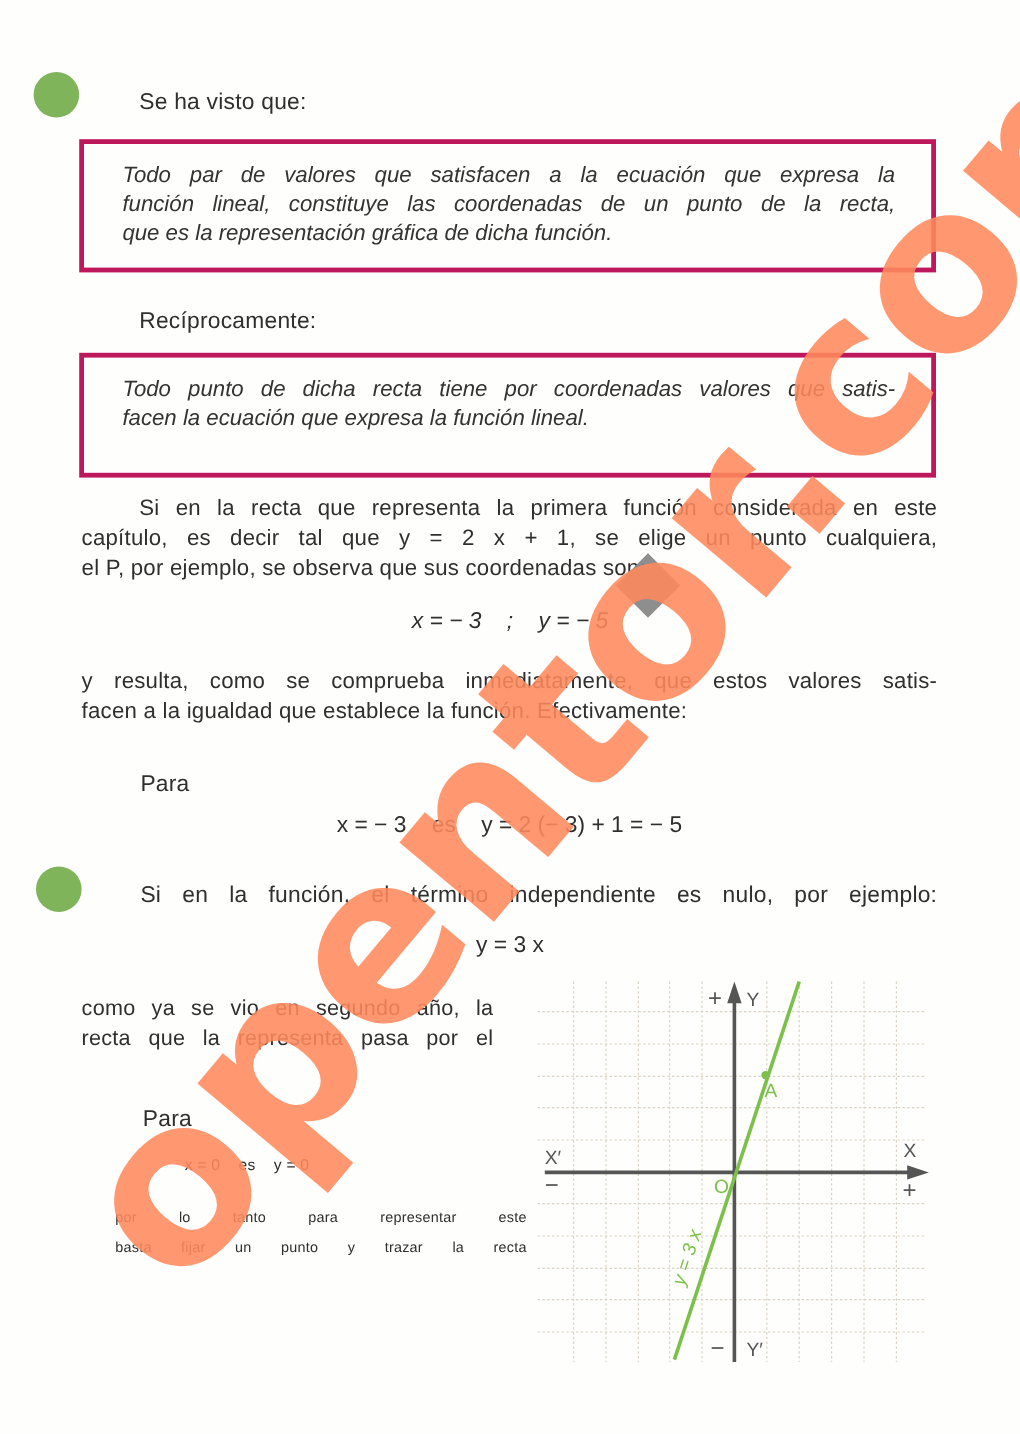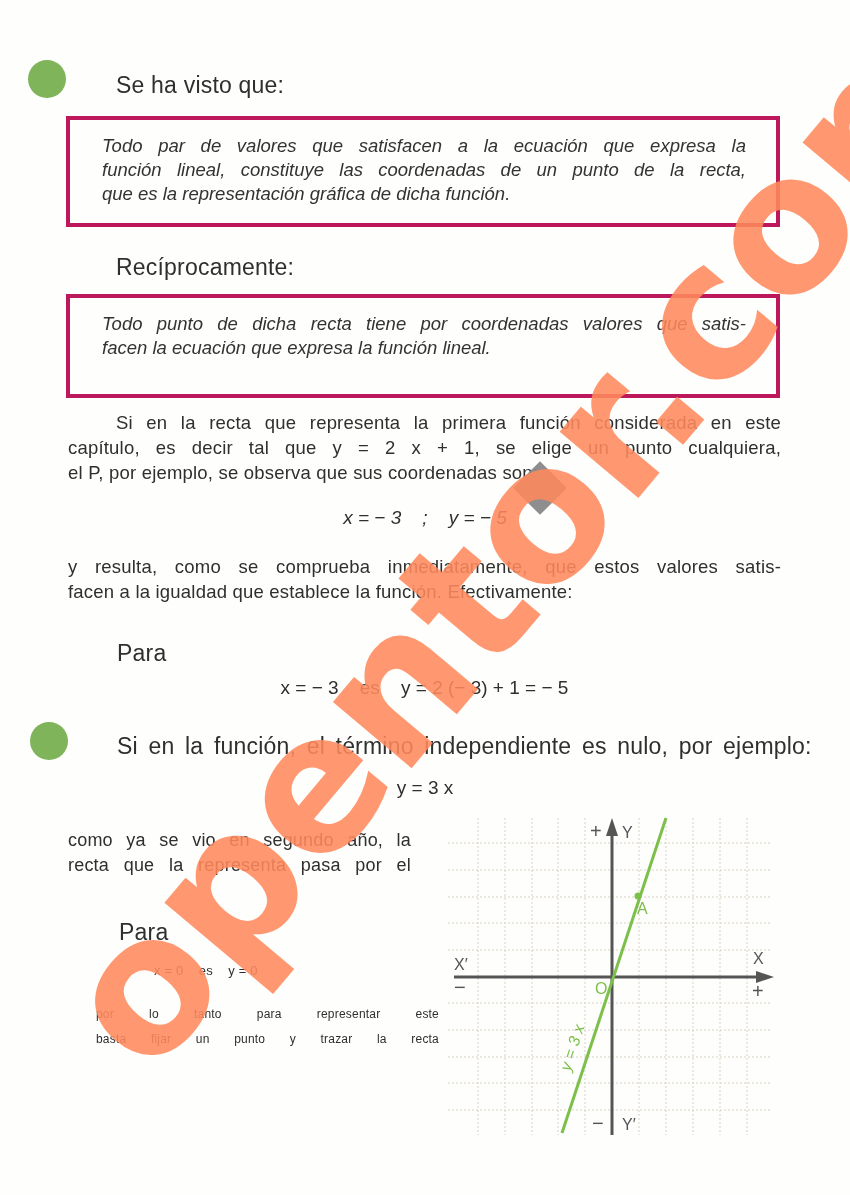--- a/index.html
+++ b/index.html
@@ -7,21 +7,21 @@
     width: 850px; height: 1195px; position: relative; overflow: hidden;
     background: #fefefc;
     font-family: "Liberation Sans", "DejaVu Sans", sans-serif;
     color: #2f2f2f;
   }
   .abs { position: absolute; }
   .bullet {
     position: absolute; width: 38px; height: 38px; border-radius: 50%;
     background: #7fb45a;
   }
-  .text { font-size: 23px; line-height: 25px; letter-spacing: 0.2px; white-space: nowrap; }
+  .text { font-size: 19px; line-height: 25px; letter-spacing: 0.2px; white-space: nowrap; }
   .para { position: absolute; font-size: 18.5px; line-height: 25px; text-align: justify; text-align-last: left; letter-spacing: 0.2px; }
   .box {
     position: absolute; border: 4px solid #be185d; box-sizing: border-box;
     background: #fefefc;
   }
   .box .inner {
     position: absolute; left: 32px; right: 30px;
     font-style: italic; font-size: 18.5px; line-height: 24px; text-align: justify; text-align-last: left;
     color: #333;
   }

